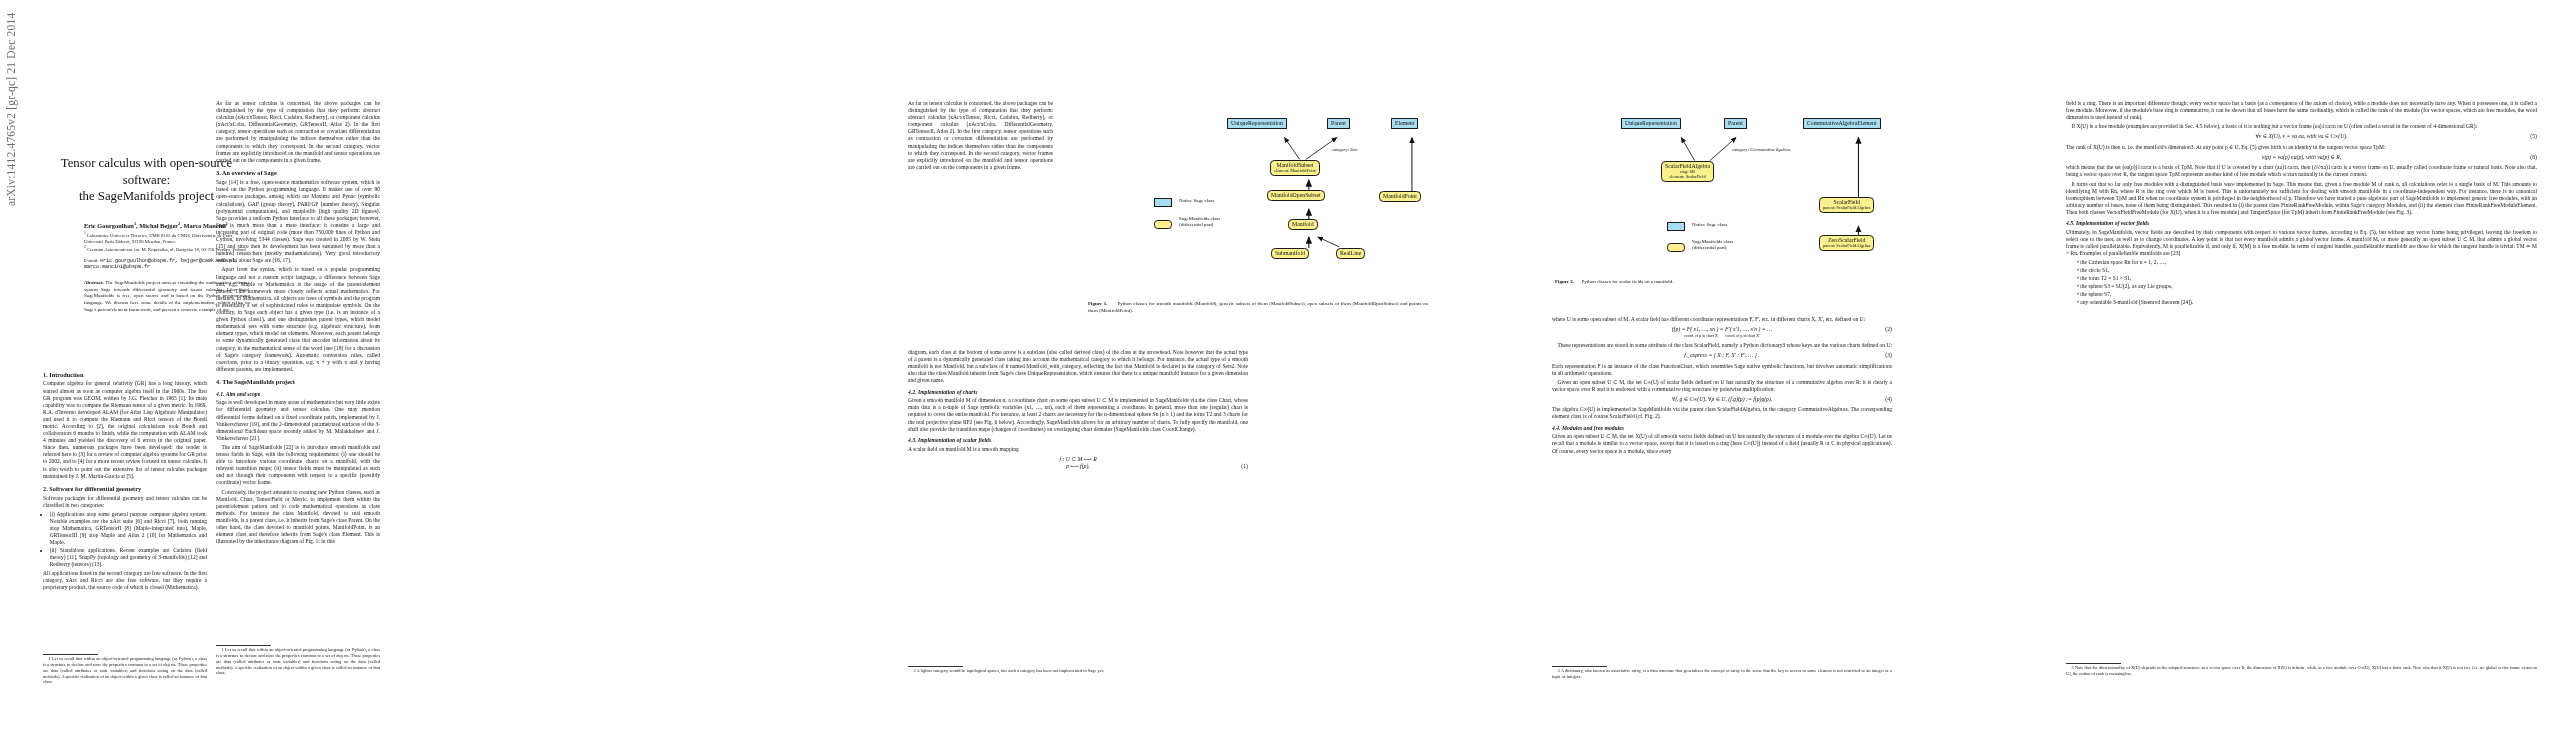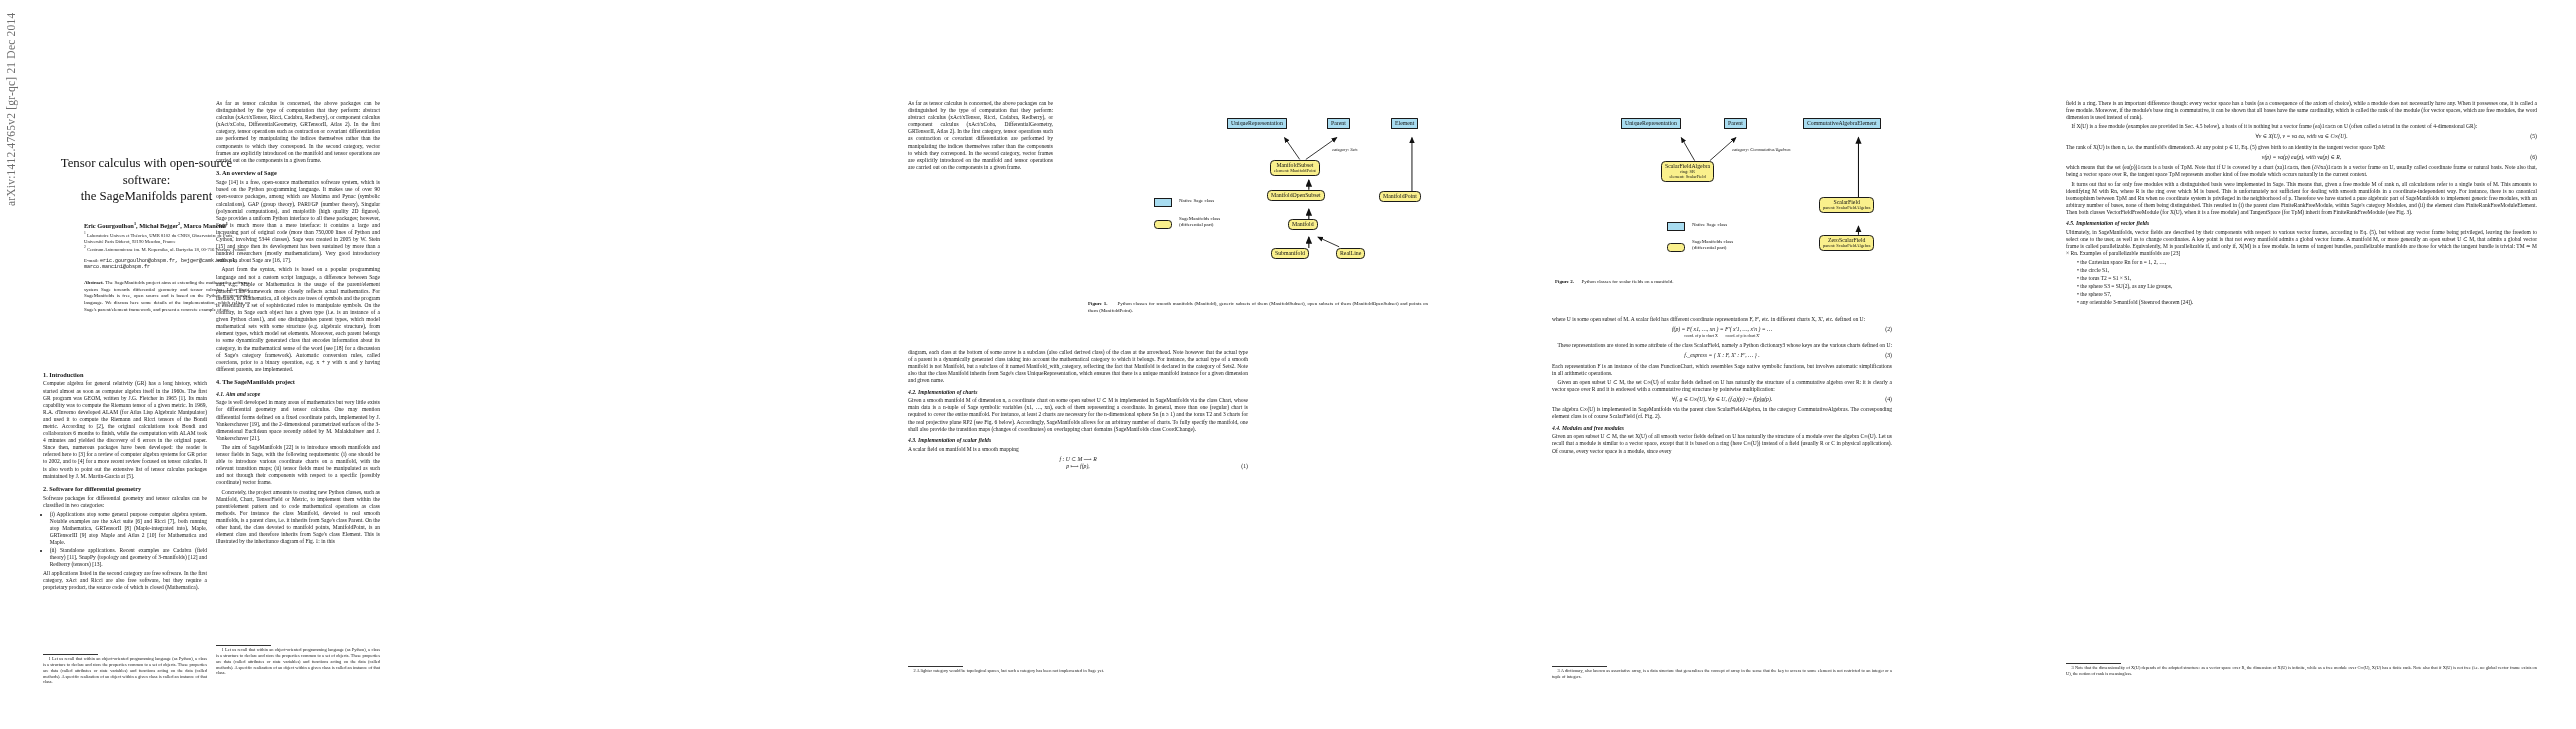--- a/index.html
+++ b/index.html
@@ -178,21 +178,21 @@
 </head>
 <body>
 
 <div id="page">
 
   <div id="arxiv-stamp">arXiv:1412.4765v2  [gr-qc]  21 Dec 2014</div>
 
   <div id="titleblock">
     <div id="paper-title">
       <span>Tensor calculus with open-source software:</span><br>
-      <span>the SageManifolds parent</span>
+      <span>the SageManifolds project</span>
     </div>
     <div id="authors">Eric Gourgoulhon<sup>1</sup>, Michał Bejger<sup>2</sup>, Marco Mancini<sup>1</sup></div>
     <p class="affil"><sup>1</sup> Laboratoire Univers et Théories, UMR 8102 du CNRS, Observatoire de Paris, Université Paris Diderot, 92190 Meudon, France</p>
     <p class="affil"><sup>2</sup> Centrum Astronomiczne im. M. Kopernika, ul. Bartycka 18, 00-716 Warsaw, Poland</p>
     <div id="email">
       <span>E-mail:</span>
       <span class="tt">eric.gourgoulhon@obspm.fr, bejger@camk.edu.pl, marco.mancini@obspm.fr</span>
     </div>
     <div id="abstract">
       <span class="bf">Abstract.</span>

